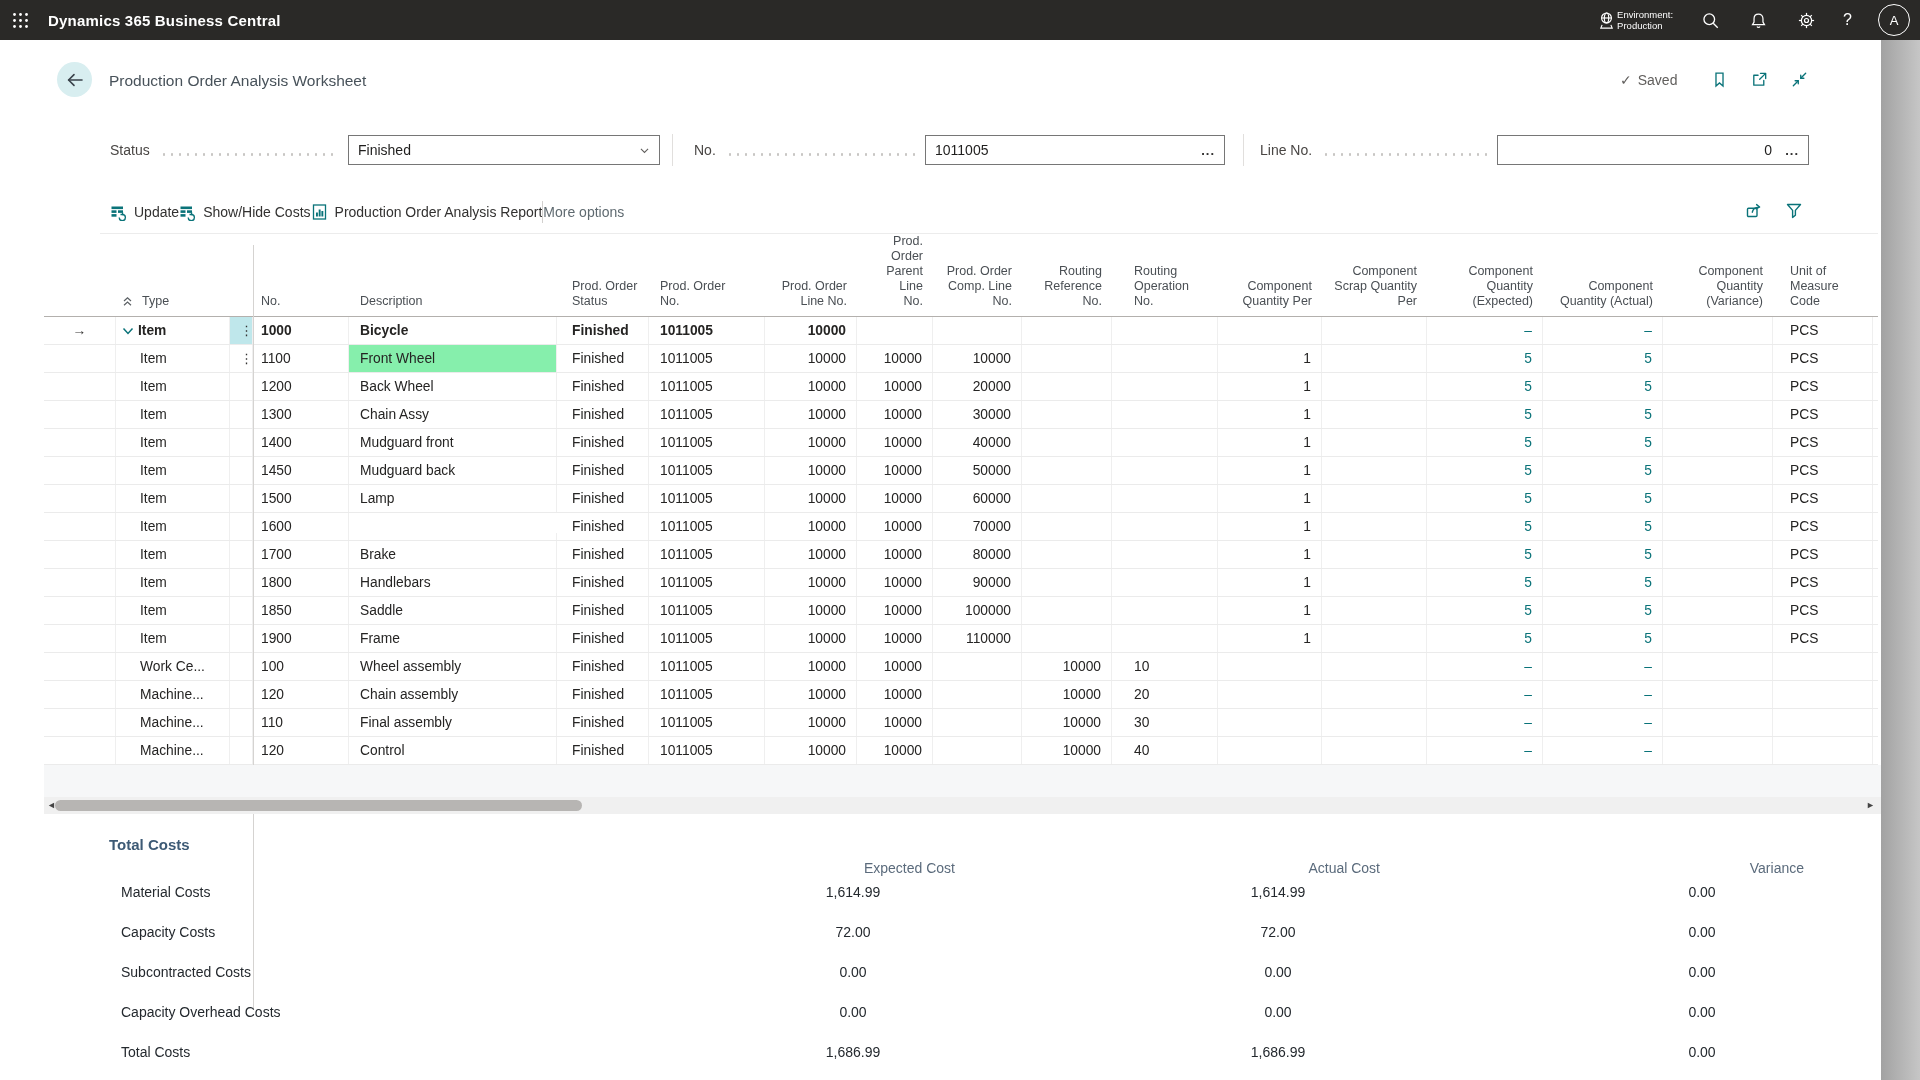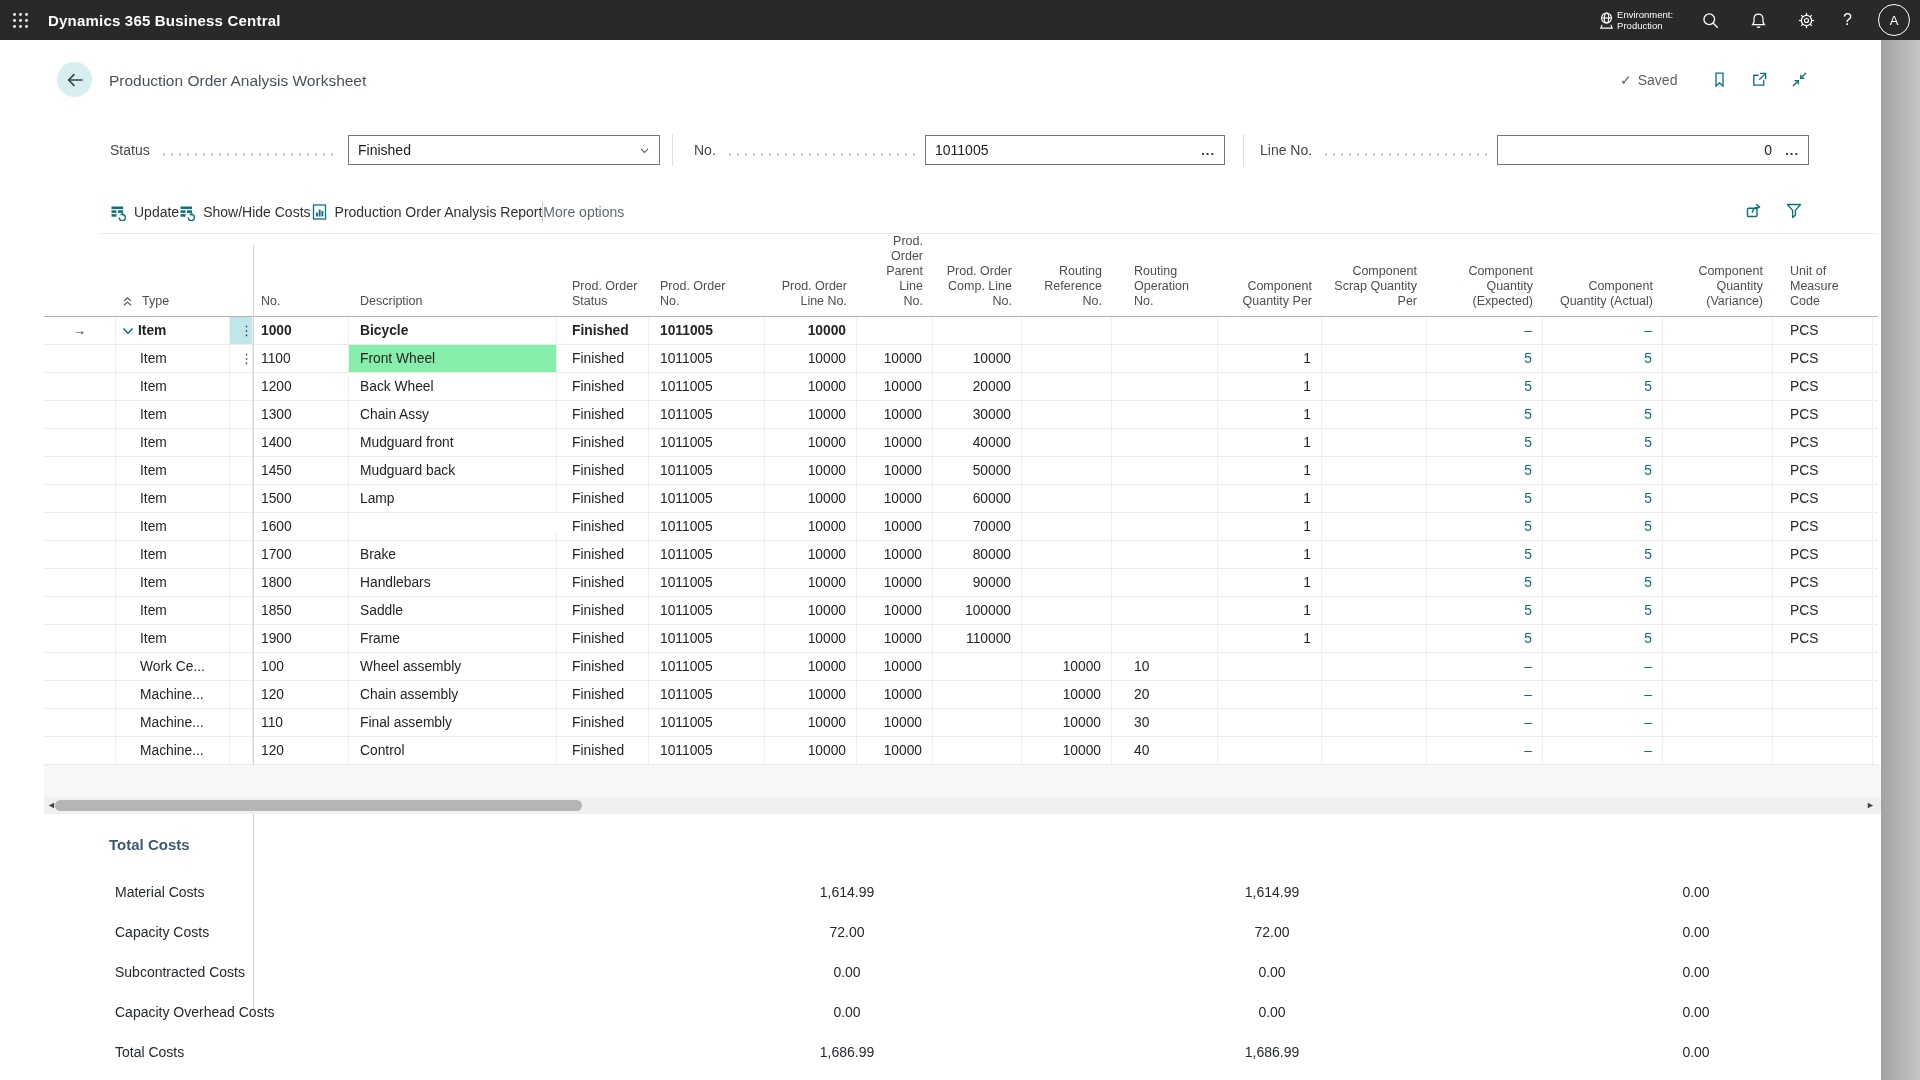--- a/index.html
+++ b/index.html
@@ -75,21 +75,21 @@
   .hscroll{position:absolute;left:44px;top:797px;width:1837px;height:17px;background:#f0f0f0;}
   .hs-thumb{position:absolute;left:11px;top:3px;width:527px;height:11px;background:#b7b5b3;border-radius:5.5px;cursor:pointer;}
   .hs-arrow{position:absolute;top:3px;font-size:9px;color:#444;cursor:pointer;line-height:11px;}
   .hs-left{left:3px;}
   .hs-right{right:6px;}
   
   .totals{position:absolute;left:0;top:836px;width:1878px;height:240px;}
   .t-heading{position:absolute;left:109px;top:0;font-size:15px;font-weight:700;color:#3d5a75;}
   .t-colrow{position:absolute;left:0;top:24px;height:18px;width:100%;}
   .t-colhead{position:absolute;font-size:14px;color:#5b6b7c;text-align:right;width:220px;}
-  .t-row{position:absolute;left:2px;height:20px;width:100%;font-size:14px;color:#24292e;}
+  .t-row{position:absolute;left:8px;height:20px;width:100%;font-size:14px;color:#24292e;}
   .t-label{position:absolute;left:113px;}
   .tv{position:absolute;width:220px;text-align:center;}
   .tv-exp{left:735px;}
   .tv-act{left:1160px;}
   .tv-var{left:1584px;}
   
   .right-strip{position:absolute;left:1881px;top:40px;width:39px;height:1040px;
                background:linear-gradient(to right,#a2a2a2,#c6c6c6);}
 </style>
 </head>
@@ -1076,20 +1076,25 @@
 
   <div class="band"></div>
   <div class="hscroll">
     <span class="hs-arrow hs-left">◄</span>
     <div class="hs-thumb"></div>
     <span class="hs-arrow hs-right">►</span>
   </div>
 
   <div class="totals">
     <div class="t-heading">Total Costs</div>
+    <div class="t-colrow">
+      <span class="t-colhead tv-exp">Expected Cost</span>
+      <span class="t-colhead tv-act">Actual Cost</span>
+      <span class="t-colhead tv-var">Variance</span>
+    </div>
     <div id="totals-rows">
         <div class="t-row" style="top: 48px;">
           <div class="t-label">Material Costs</div>
           <div class="tv tv-exp">1,614.99</div>
           <div class="tv tv-act">1,614.99</div>
           <div class="tv tv-var">0.00</div>
         </div>
         <div class="t-row" style="top: 88px;">
           <div class="t-label">Capacity Costs</div>
           <div class="tv tv-exp">72.00</div>

